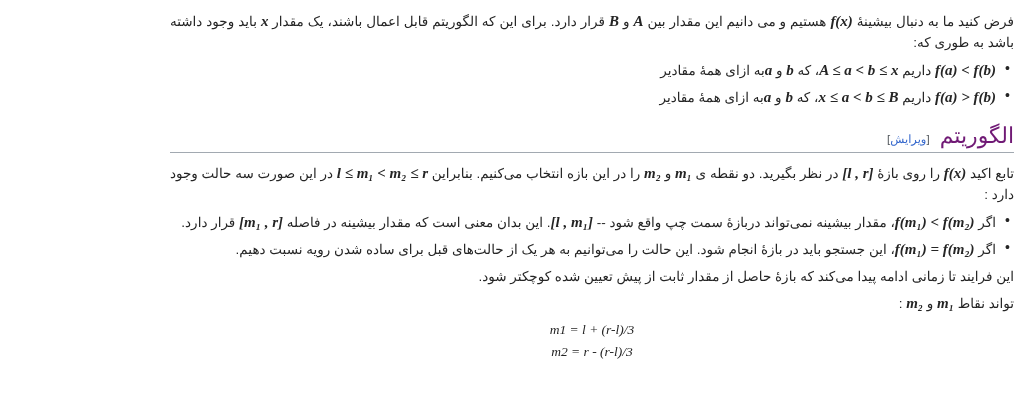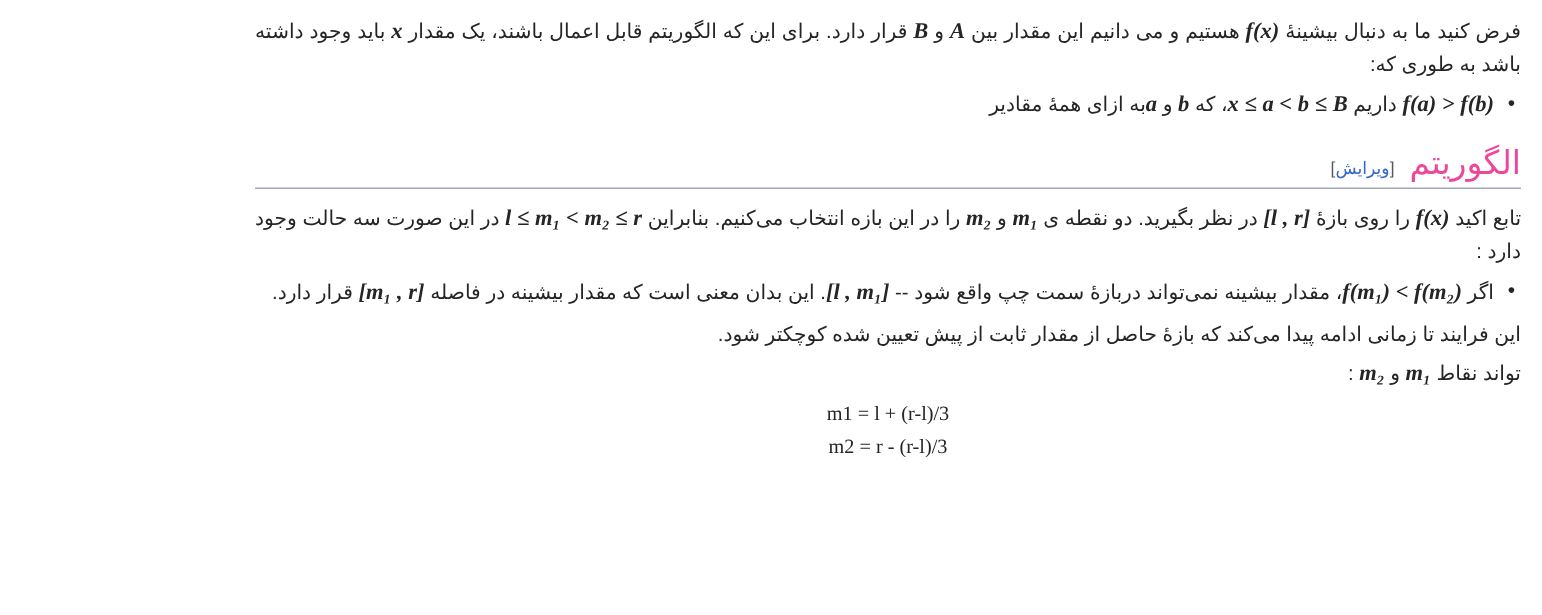--- a/index.html
+++ b/index.html
@@ -58,77 +58,86 @@
     flex-direction: row;
     align-items: baseline;
     border-bottom: 1px solid #a2a9b1;
     padding-bottom: 3px;
     margin: 14px 0 9px 0;
   }
   .heading-title {
     font-family: "Liberation Serif", serif;
     font-size: 22px;
     font-weight: normal;
-    color: #ec4899;
+    color: #701a75;
     margin: 0;
   }
   .edit-link {
     font-size: 11.5px;
     color: #3366cc;
     margin-right: 10px;
     white-space: nowrap;
     cursor: pointer;
   }
   .edit-link .brk { color: #54595d; }
   .indent-list {
     margin: 10px 0 6px 0;
   }
   .tight {
     margin-top: 2px;
   }
   .code-line {
     font-family: "Liberation Serif", serif;
+    font-style: italic;
     font-size: 13.5px;
     text-align: center;
     margin: 6px 0;
     direction: ltr;
   }
   .mb-sm { margin-bottom: 2px; }
   .nowrap { white-space: nowrap; }
 </style>
 </head>
 <body>
 
 <div class="page">
 
   <p class="para">
     <span>فرض کنید ما به دنبال بیشینهٔ </span><span class="math-b">f(x)</span><span> هستیم و می دانیم این مقدار بین </span><span class="math-b">A</span><span> و </span><span class="math-b">B</span><span> قرار دارد. برای این که الگوریتم قابل اعمال باشند، یک مقدار </span><span class="math-b">x</span><span> باید وجود داشته باشد به طوری که:</span>
   </p>
 
   <ul class="bullets">
     <li>
       <span class="nowrap">
+        <span class="math-b">f(a) &lt; f(b)</span><span> داریم </span><span class="math-b">A ≤ a &lt; b ≤ x</span><span>، که </span><span class="math-b">b</span><span> و </span><span class="math-b">a</span><span>به ازای همهٔ مقادیر </span>
+      </span>
+    </li>
+    <li>
+      <span class="nowrap">
         <span class="math-b">f(a) &gt; f(b)</span><span> داریم </span><span class="math-b">x ≤ a &lt; b ≤ B</span><span>، که </span><span class="math-b">b</span><span> و </span><span class="math-b">a</span><span>به ازای همهٔ مقادیر </span>
       </span>
     </li>
   </ul>
 
   <div class="heading-row">
     <h2 class="heading-title">الگوریتم</h2>
     <span class="edit-link"><span class="brk">[</span><span>ویرایش</span><span class="brk">]</span></span>
   </div>
 
   <p class="para">
     <span>تابع اکید </span><span class="math-b">f(x)</span><span> را روی بازهٔ </span><span class="math-b">[l , r]</span><span> در نظر بگیرید. دو نقطه ی </span><span class="math-b">m₁</span><span> و </span><span class="math-b">m₂</span><span> را در این بازه انتخاب می‌کنیم. بنابراین </span><span class="math-b">l ≤ m₁ &lt; m₂ ≤ r</span><span> در این صورت سه حالت وجود دارد :</span>
   </p>
 
   <ul class="bullets indent-list">
     <li>
       <span>اگر </span><span class="math-b">f(m₁) &lt; f(m₂)</span><span>، مقدار بیشینه نمی‌تواند دربازهٔ سمت چپ واقع شود -- </span><span class="math-b">[l , m₁]</span><span>. این بدان معنی است که مقدار بیشینه در فاصله </span><span class="math-b">[m₁ , r]</span><span> قرار دارد.</span>
     </li>
+    <li>
+      <span>اگر </span><span class="math-b">f(m₁) = f(m₂)</span><span>، این جستجو باید در بازهٔ انجام شود. این حالت را می‌توانیم به هر یک از حالت‌های قبل برای ساده شدن رویه نسبت دهیم.</span>
+    </li>
   </ul>
 
   <p class="para tight">
     <span>این فرایند تا زمانی ادامه پیدا می‌کند که بازهٔ حاصل از مقدار ثابت از پیش تعیین شده کوچکتر شود.</span>
   </p>
 
   <p class="para mb-sm">
     <span>تواند نقاط </span><span class="math-b">m₁</span><span> و </span><span class="math-b">m₂</span><span> :</span>
   </p>
 

